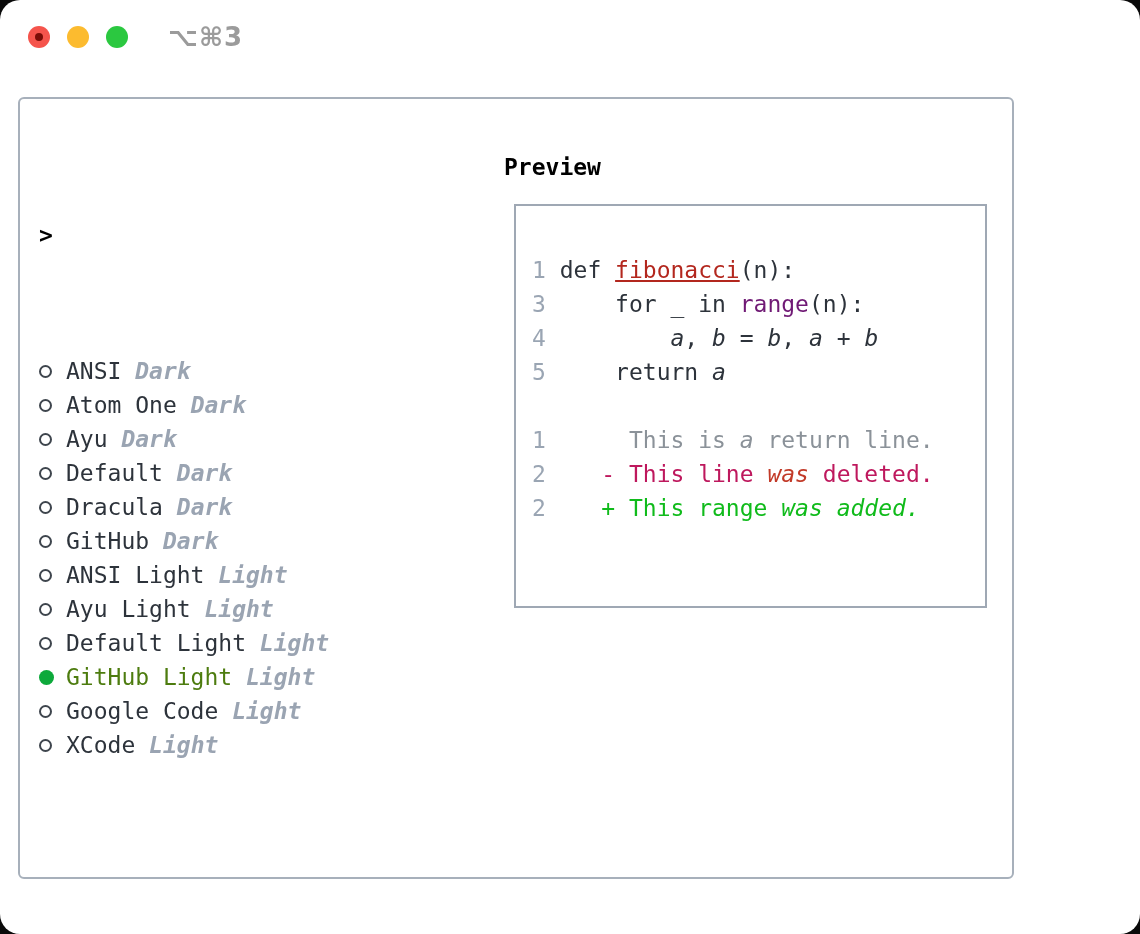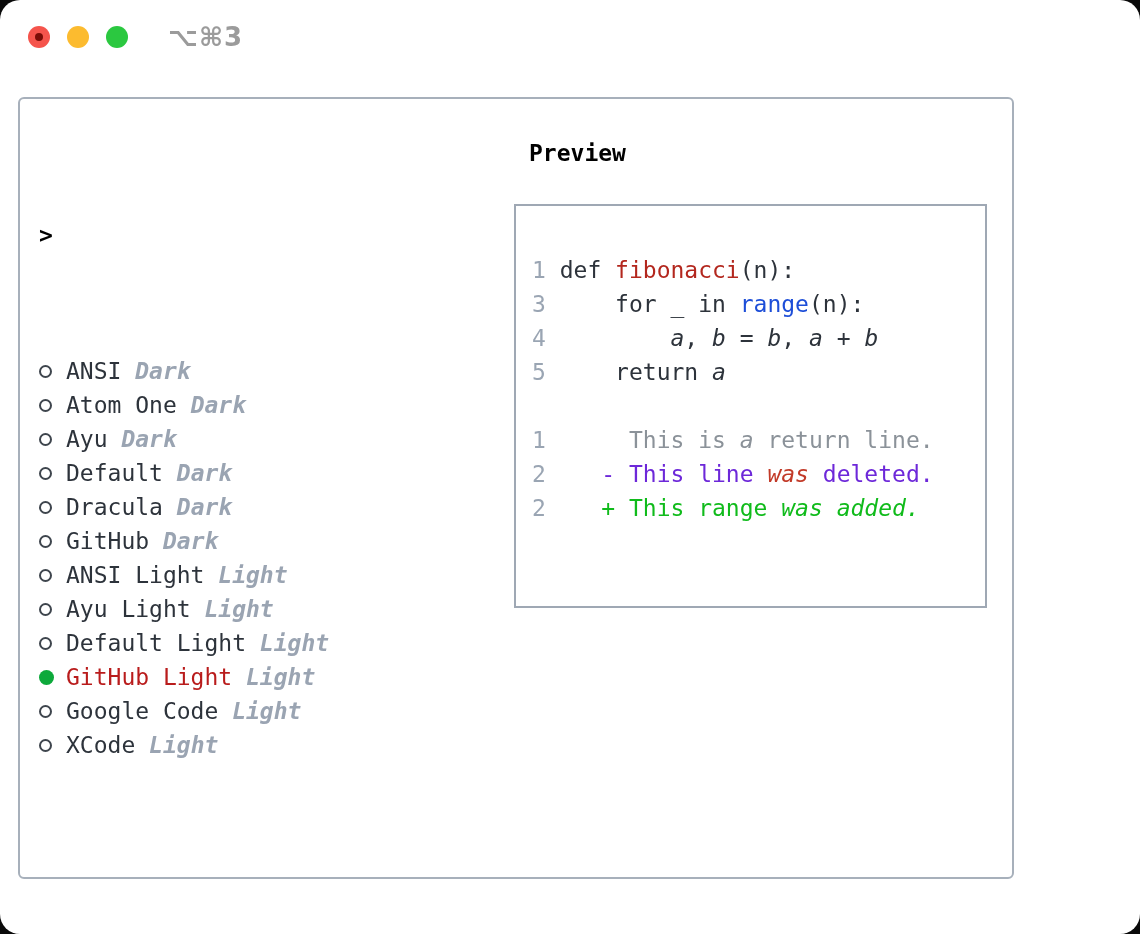--- a/index.html
+++ b/index.html
@@ -38,42 +38,42 @@
   .marker { display:inline-flex; width:27px; align-items:center; flex:0 0 27px; }
   .prompt { font-weight:bold; color:#000; }
   .dot {
     width:13px; height:13px; border-radius:50%;
     border:2px solid #3e454d; background:transparent;
   }
   .dot.sel { width:15px; height:15px; border:none; background:#0da93b; }
   .hdr { font-weight:bold; color:#000; }
   .subhdr { color:#000; }
   .tag { color:#9aa4b2; font-style:italic;font-weight:bold; }
-  .selname { color:#b91c1c; }
+  .selname { color:#4d7c0f; }
   .blankrow { height:34px; }
   
   .preview-title {
-    position:absolute; left:484px; top:37px; height:34px; line-height:34px;
-    font-size:23px; font-weight:bold; color:#000;margin-left:25px;
+    position:absolute; left:484px; top:51px; height:34px; line-height:34px;
+    font-size:23px; font-weight:bold; color:#000;
   }
   .preview-box {
     position:absolute; left:494px; top:105px; width:473px; height:404px;
     border:2px solid #9fa8b4; background:#fff;
     padding:47px 0 0 16px; overflow:hidden;
   }
   .codeline { height:34px; line-height:34px; font-size:23px; white-space:pre; }
   .ln { color:#9aa5b3; }
   .tk-plain { color:#2d333b; }
-  .tk-func { color:#b3271e; }
-  .tk-builtin { color:#1d4ed8;text-align:right; }
+  .tk-func { color:#b3271e;text-decoration:underline; }
+  .tk-builtin { color:#701a75;text-align:right; }
   .tk-number { color:#13998f; }
   .tk-var { color:#2d333b; font-style:italic; }
   .tk-ctx { color:#8b9299; }
   .tk-ctxi { color:#8b9299; font-style:italic; }
-  .tk-del { color:#6d28d9; }
+  .tk-del { color:#be185d; }
   .tk-deli { color:#c23a28; font-style:italic; }
   .tk-add { color:#10bb1b; }
   .tk-addi { color:#10bb1b; font-style:italic; }
 </style>
 </head>
 <body>
 
 <div class="window">
 
   <div class="titlebar">

